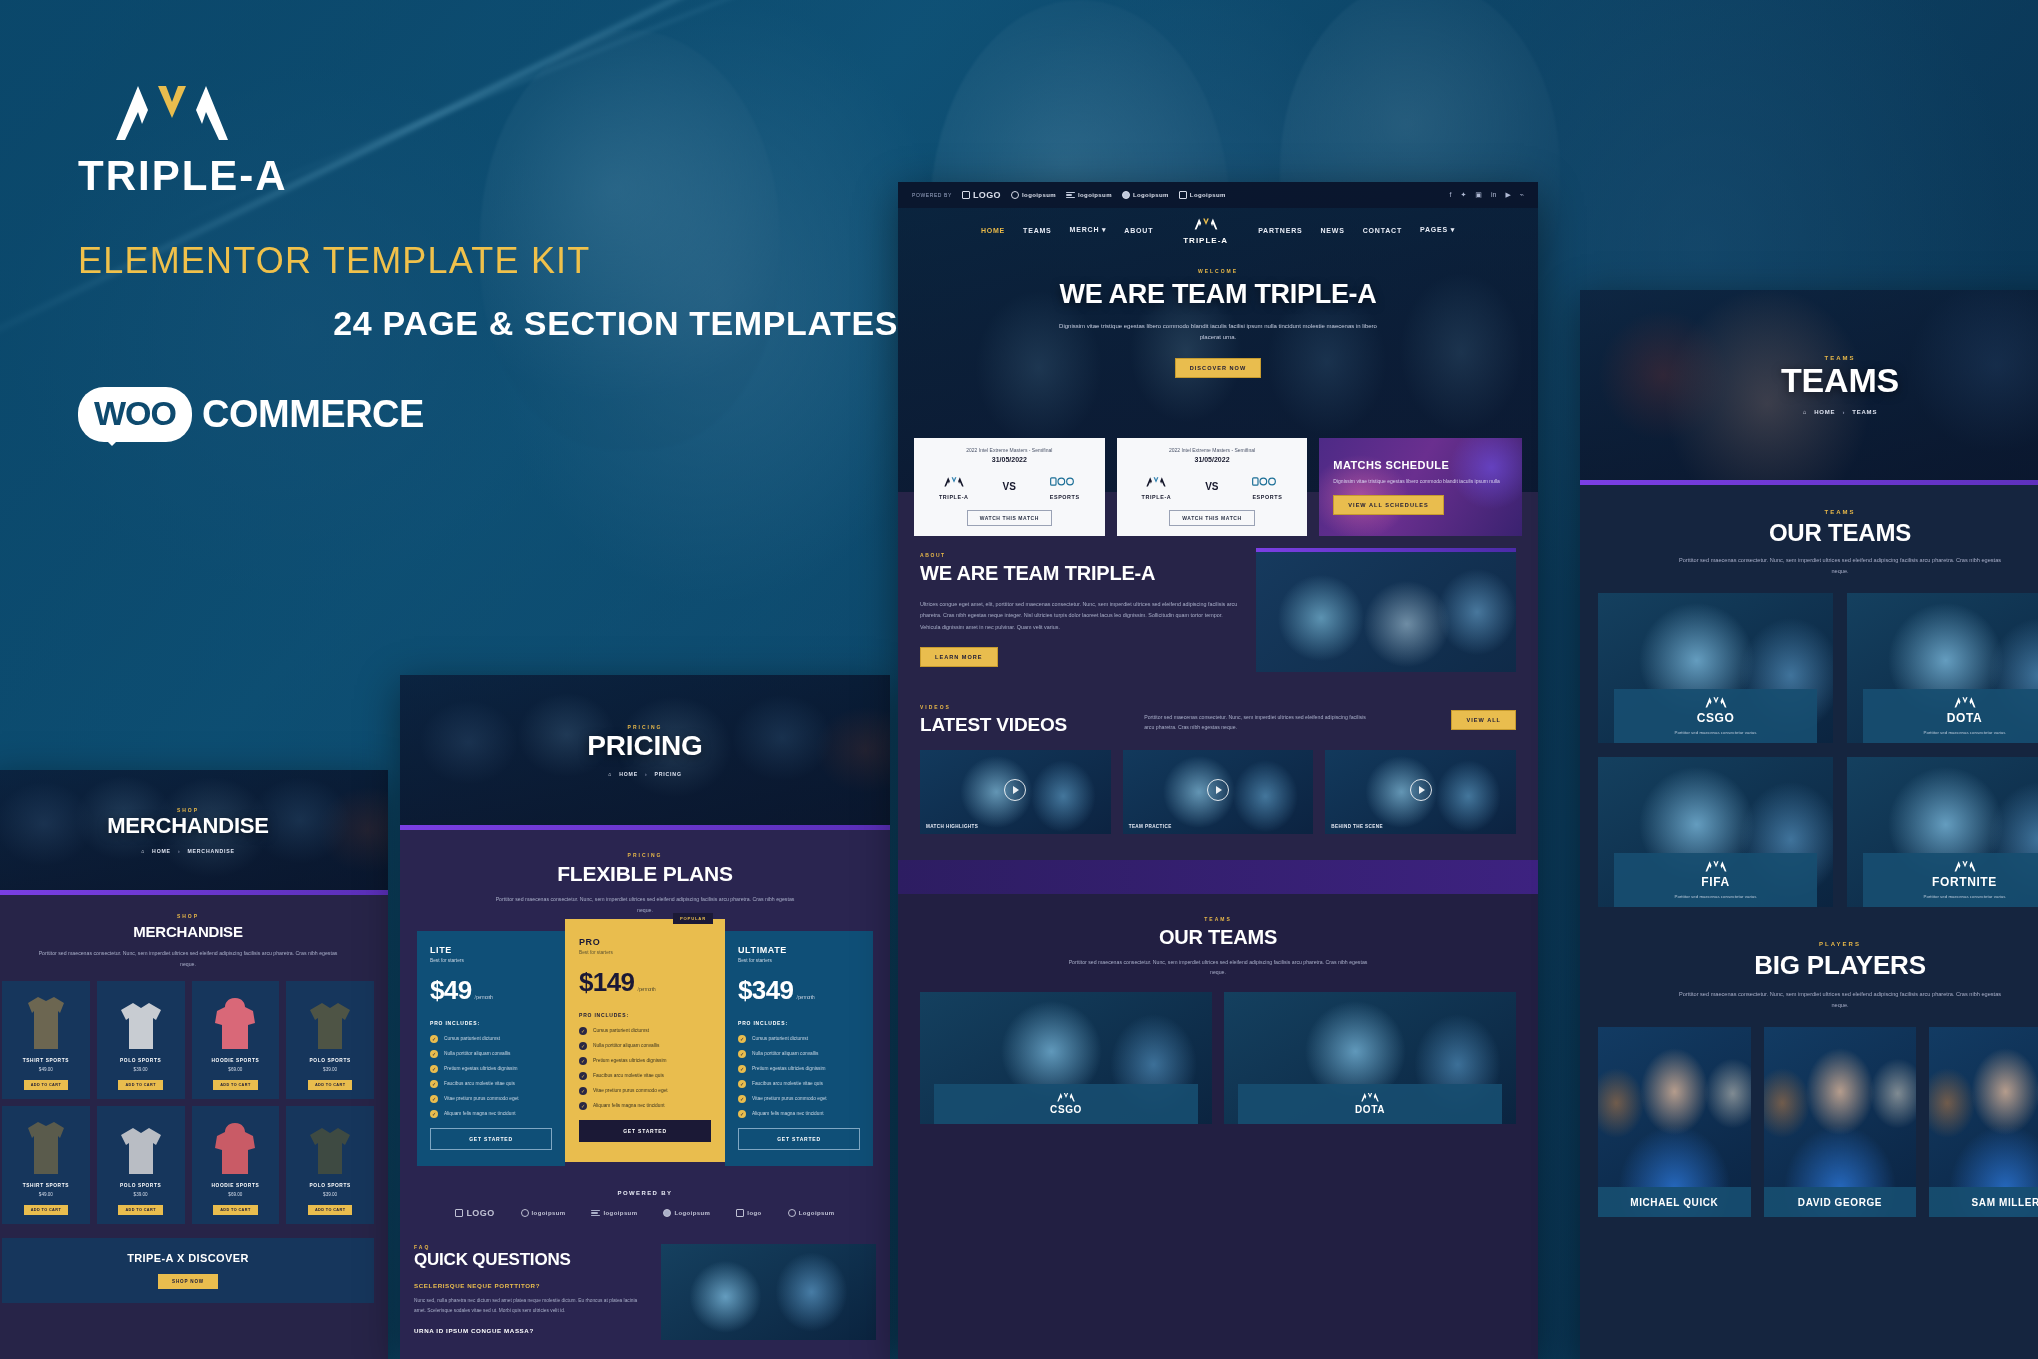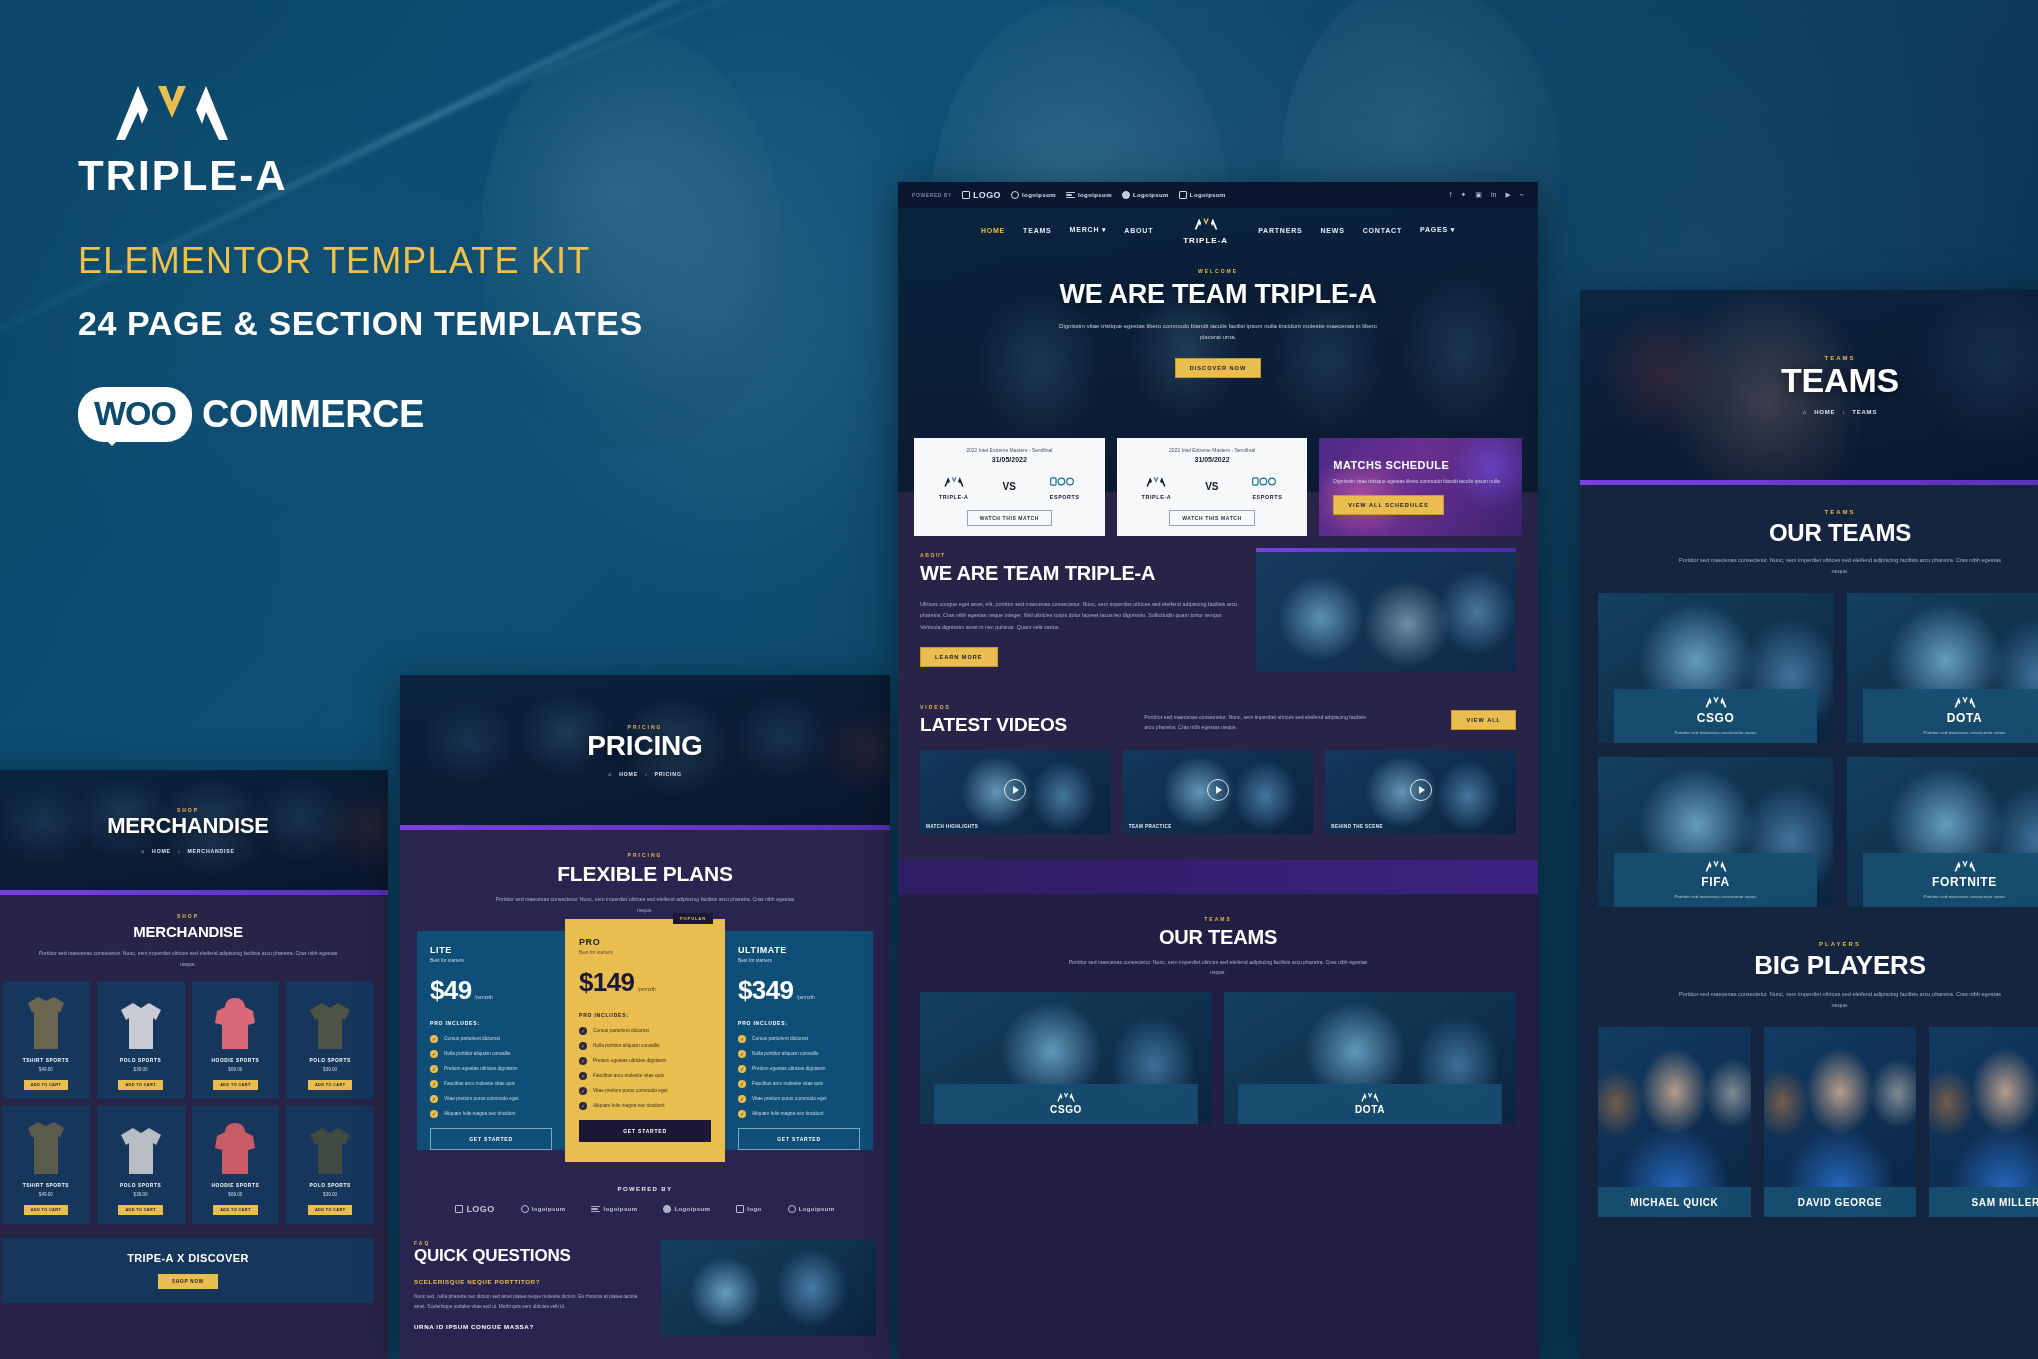--- a/index.html
+++ b/index.html
@@ -45,21 +45,21 @@
     margin:8px 0 0 0; font-family:"Liberation Sans", sans-serif;
   }
   .hero-title{
     color:#fff; font-size:104px; line-height:1.0; font-weight:bold;
     letter-spacing:-1px; margin-top:36px; text-shadow:0 4px 18px rgba(0,0,0,.35);
   }
   .hero-sub{
     color:#f0c14b; font-size:36px; font-weight:normal; letter-spacing:1.2px; margin-top:40px;
   }
   .hero-sub2{
-    color:#ffffff; font-size:34px; font-weight:bold; letter-spacing:.6px; margin-top:22px;
+    color:#ffffff; font-size:34px; font-weight:bold; letter-spacing:.6px; margin-top:22px;text-align:right;
   }
   .logo-row{ display:flex; align-items:center; gap:60px; margin-top:44px; }
   .elementor-lg{ display:flex; align-items:center; gap:16px;}
   .el-badge{ width:56px;height:56px;background:#f3f5f7;border-radius:5px;display:flex;align-items:center;justify-content:center;}
   .el-word{ color:#fff; font-size:38px; font-style:italic; font-family:"Liberation Serif", serif; letter-spacing:.5px;}
   .woo-lg{ display:flex; align-items:center; gap:10px;}
   .woo-bub{
     background:#fff; color:#0e4a6e; font-weight:bold; font-size:34px; padding:7px 16px 9px;
     border-radius:26px; position:relative; letter-spacing:-1px;
   }
@@ -170,21 +170,21 @@
       linear-gradient(150deg,#0f3458,#0a1e38);
   }
   .pg-hero .veil{ position:absolute; inset:0; background:linear-gradient(180deg,rgba(8,22,45,.55),rgba(10,20,42,.72));}
   .pg-hero .wrap{ position:absolute; inset:0; display:flex; flex-direction:column; align-items:center; justify-content:center;}
   .pg-title{ color:#fff; font-size:28px; font-weight:bold; letter-spacing:-.2px; text-shadow:0 2px 10px rgba(0,0,0,.55);}
   .crumb{ display:flex; align-items:center; gap:7px; margin-top:9px; color:#dfe4f1; font-size:5.2px; font-weight:bold; letter-spacing:.8px;}
   .crumb .sep{ color:#8e97b3; }
   .pg-purple{ height:5px; background:linear-gradient(90deg,#7b3fe4,#5a2fb8); }
 
   .price-row{ display:flex; gap:0; align-items:flex-start; justify-content:center; margin-top:16px;}
-  .pc{ width:148px; padding:14px 13px 0; background:#0f4f77; position:relative;}
+  .pc{ width:148px; padding:14px 13px 16px; background:#0f4f77; position:relative;}
   .pc.mid{ background:#e9bd4e; width:160px; padding:18px 14px 20px; margin-top:-12px; z-index:3;}
   .pc .plan{ color:#fff; font-size:9px; font-weight:bold; letter-spacing:.6px;}
   .pc .best{ color:#c9d6e4; font-size:4.8px; margin-top:3px;}
   .pc.mid .plan{ color:#1b1936; }
   .pc.mid .best{ color:#5e5330; }
   .pc .price{ color:#fff; font-size:26px; font-weight:bold; margin-top:12px; letter-spacing:-.6px;}
   .pc.mid .price{ color:#1b1936;}
   .pc .per{ font-size:4.8px; font-weight:normal; color:#b9c8d8; margin-left:3px;}
   .pc.mid .per{ color:#5e5330;}
   .pc .inc{ color:#fff; font-size:5px; font-weight:bold; letter-spacing:.8px; margin-top:14px;}

